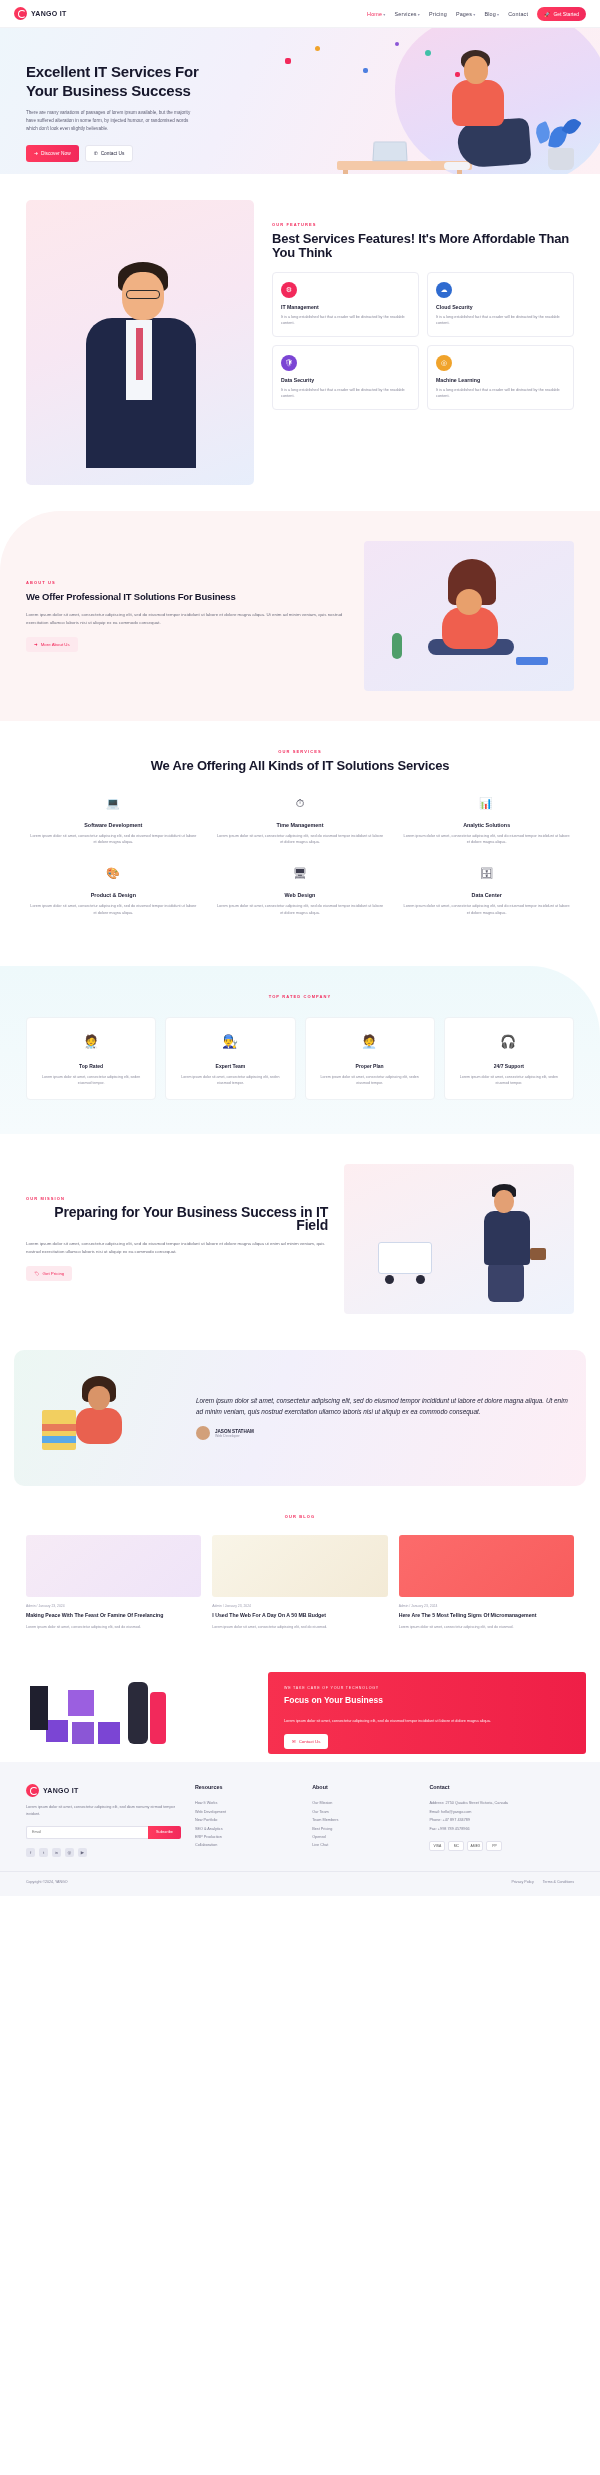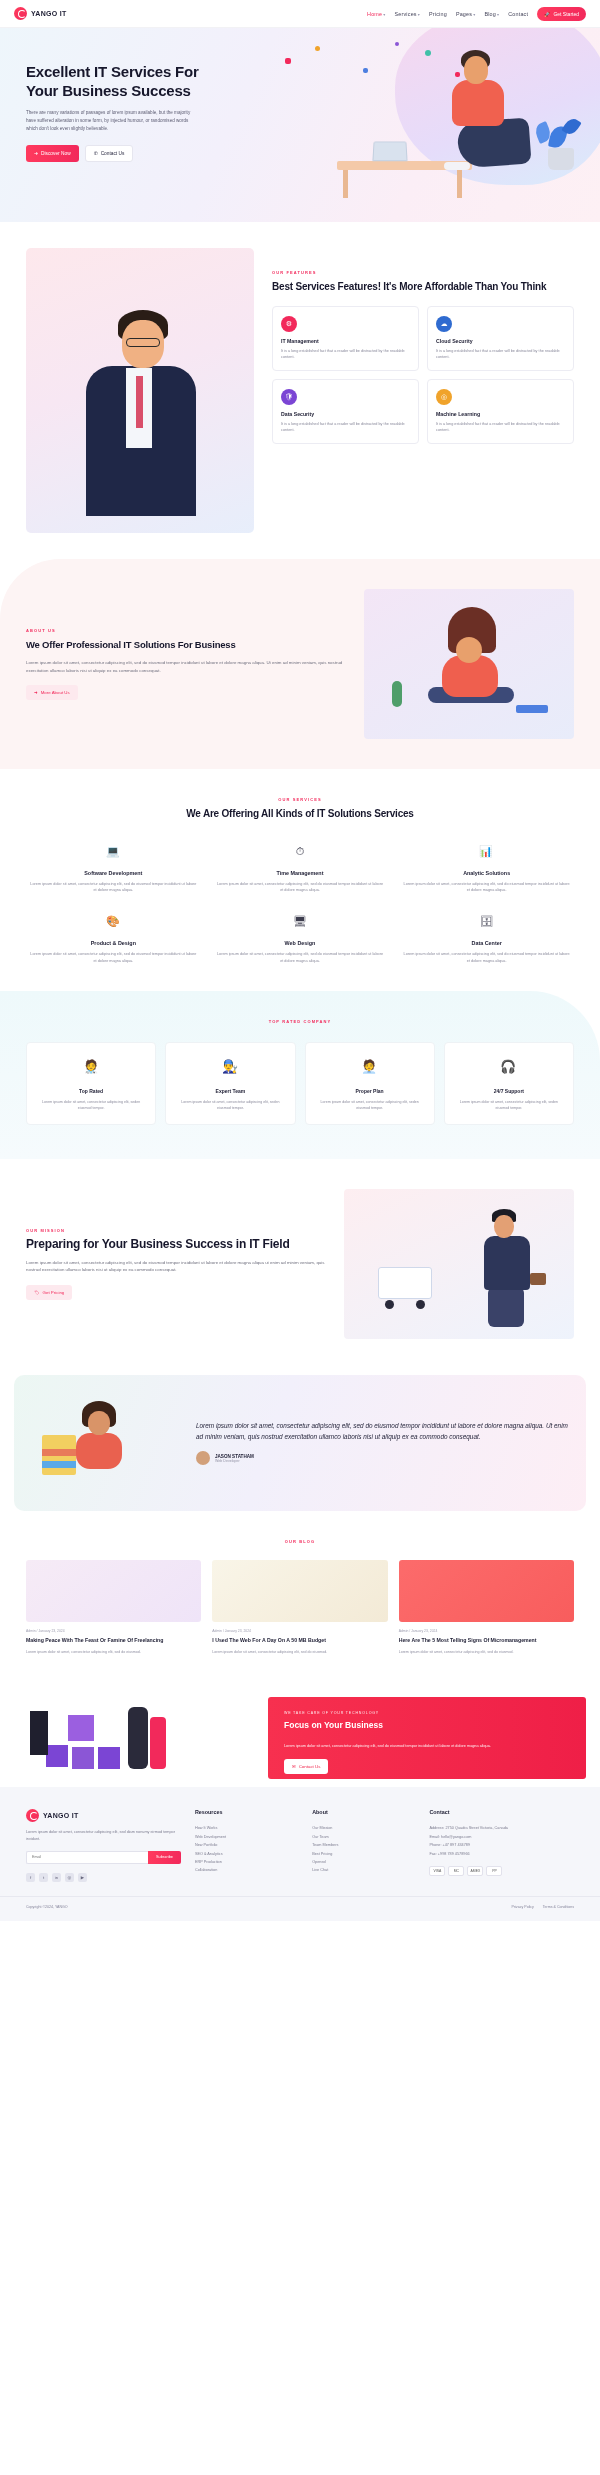--- a/index.html
+++ b/index.html
@@ -40,21 +40,21 @@
   .nav .caret { font-size: 4px; margin-left: 1px; color: #9a9ab0; }
   .cta-pill {
     background: linear-gradient(90deg,#ff3a5e,#f2295b);
     color: #fff; font-size: 5px; padding: 4px 7px; border-radius: 9px;
     display: flex; align-items: center; gap: 3px; white-space: nowrap;
   }
 
   
   .hero {
     position: relative;
-    height: 194px;
+    height: 146px;
     background: linear-gradient(115deg,#eef6fb 0%,#f3f0fb 40%,#fbeef6 70%,#fdf0f4 100%);
     overflow: hidden;
   }
   .hero-inner { position: relative; z-index: 3; padding: 34px 0 0 26px; width: 230px; }
   .hero h1 {
     font-size: 15px; line-height: 19px; color: #17172c; font-weight: bold;
     letter-spacing: -.2px;
   }
   .hero p { font-size: 4.6px; line-height: 8px; color: #5c5c72; margin-top: 9px; width: 170px; }
   .hero-btns { display: flex; gap: 6px; margin-top: 12px; }
@@ -115,21 +115,21 @@
   .l3 { right: 22px; bottom: 55px; width: 13px; height: 17px; background:#2f6bd0; transform: rotate(34deg); }
   .confetti { position: absolute; border-radius: 2px; }
 
   
   .section { padding: 26px 26px; }
   .eyebrow {
     font-size: 4px; letter-spacing: 1.1px; color: #f2295b; text-transform: uppercase;
     font-weight: bold; margin-bottom: 5px;
   }
   .sec-title {
-    font-size: 10px; line-height: 14px; color: #17172c; font-weight: bold; letter-spacing: -.2px;
+    font-size: 13px; line-height: 14px; color: #17172c; font-weight: bold; letter-spacing: -.2px;
   }
   .sec-title.center { text-align: center; }
   .eyebrow.center { text-align: center; }
   .body-text { font-size: 4.4px; line-height: 7.6px; color: #70707f; }
 
   
   .features { display: flex; gap: 18px; align-items: flex-start; }
   .feat-img {
     width: 228px; height: 285px; border-radius: 5px; flex: 0 0 228px;
     background: linear-gradient(160deg,#fde8ec 0%,#f7e7f3 45%,#e7eefb 100%);
@@ -172,21 +172,21 @@
     position: relative; overflow: hidden;
   }
   .yoga-body { position:absolute; left:78px; top:66px; width:56px; height:42px; background:#ef5f4e; border-radius:20px 20px 14px 14px; }
   .yoga-head { position:absolute; left:92px; top:48px; width:26px; height:26px; background:#e8a06c; border-radius:50%; }
   .yoga-hair { position:absolute; left:84px; top:18px; width:48px; height:46px; background:#6b2f25; border-radius:50% 50% 14% 14%; }
   .yoga-legs { position:absolute; left:64px; top:98px; width:86px; height:16px; background:#3c4a78; border-radius: 10px; }
   .cactus { position:absolute; left:28px; top:92px; width:10px; height:26px; background:#4f9e6a; border-radius:5px; }
   .books { position:absolute; right:26px; bottom:26px; width:32px; height:8px; background:#4d7fe0; border-radius:2px; }
 
   
-  .services { padding: 28px 26px 27px; background: #fff; }
+  .services { padding: 28px 26px 50px; background: #fff; }
   .svc-grid { display: grid; grid-template-columns: repeat(3,1fr); gap: 16px 12px; margin-top: 18px; }
   .svc { text-align: center; }
   .svc-ico {
     width: 24px; height: 24px; margin: 0 auto 7px; border-radius: 5px;
     display: flex; align-items: center; justify-content: center; font-size: 11px;
   }
   .svc h4 { font-size: 5.4px; color: #1d1d33; margin-bottom: 5px; }
   .svc p { font-size: 3.8px; line-height: 6.2px; color: #8c8c9d; padding: 0 4px; }
 
   
@@ -199,21 +199,21 @@
     background: #fff; border-radius: 4px; padding: 11px 8px 13px; text-align: center;
     border: 1px solid #eef2f5;
   }
   .trust-ico { width: 26px; height: 26px; margin: 0 auto 8px; display:flex; align-items:center; justify-content:center; font-size:13px;}
   .trust-card h4 { font-size: 5px; color: #1d1d33; margin-bottom: 5px; }
   .trust-card p { font-size: 3.6px; line-height: 6px; color: #8c8c9d; }
 
   
   .preparing { padding: 30px 26px; display: flex; gap: 16px; align-items: center; }
   .prep-left { flex: 1; }
-  .prep-left .sec-title { font-size: 12px; line-height: 13px; }
+  .prep-left .sec-title { font-size: 14px; line-height: 13px; text-align: right; }
   .prep-left p { margin-top: 8px; }
   .prep-img {
     width: 230px; height: 150px; flex: 0 0 230px; border-radius: 4px;
     background: linear-gradient(155deg,#fdeef1,#eef3fc);
     position: relative; overflow: hidden;
   }
   .bizman-head{position:absolute;right:60px;top:26px;width:20px;height:23px;background:#e3a074;border-radius:48%;}
   .bizman-hair{position:absolute;right:58px;top:20px;width:24px;height:13px;background:#1c1c24;border-radius:50% 50% 10% 10%;}
   .bizman-body{position:absolute;right:44px;top:47px;width:46px;height:54px;background:#2d3659;border-radius:10px 10px 4px 4px;}
   .bizman-legs{position:absolute;right:50px;top:98px;width:36px;height:40px;background:#3a4268;border-radius:6px;}

